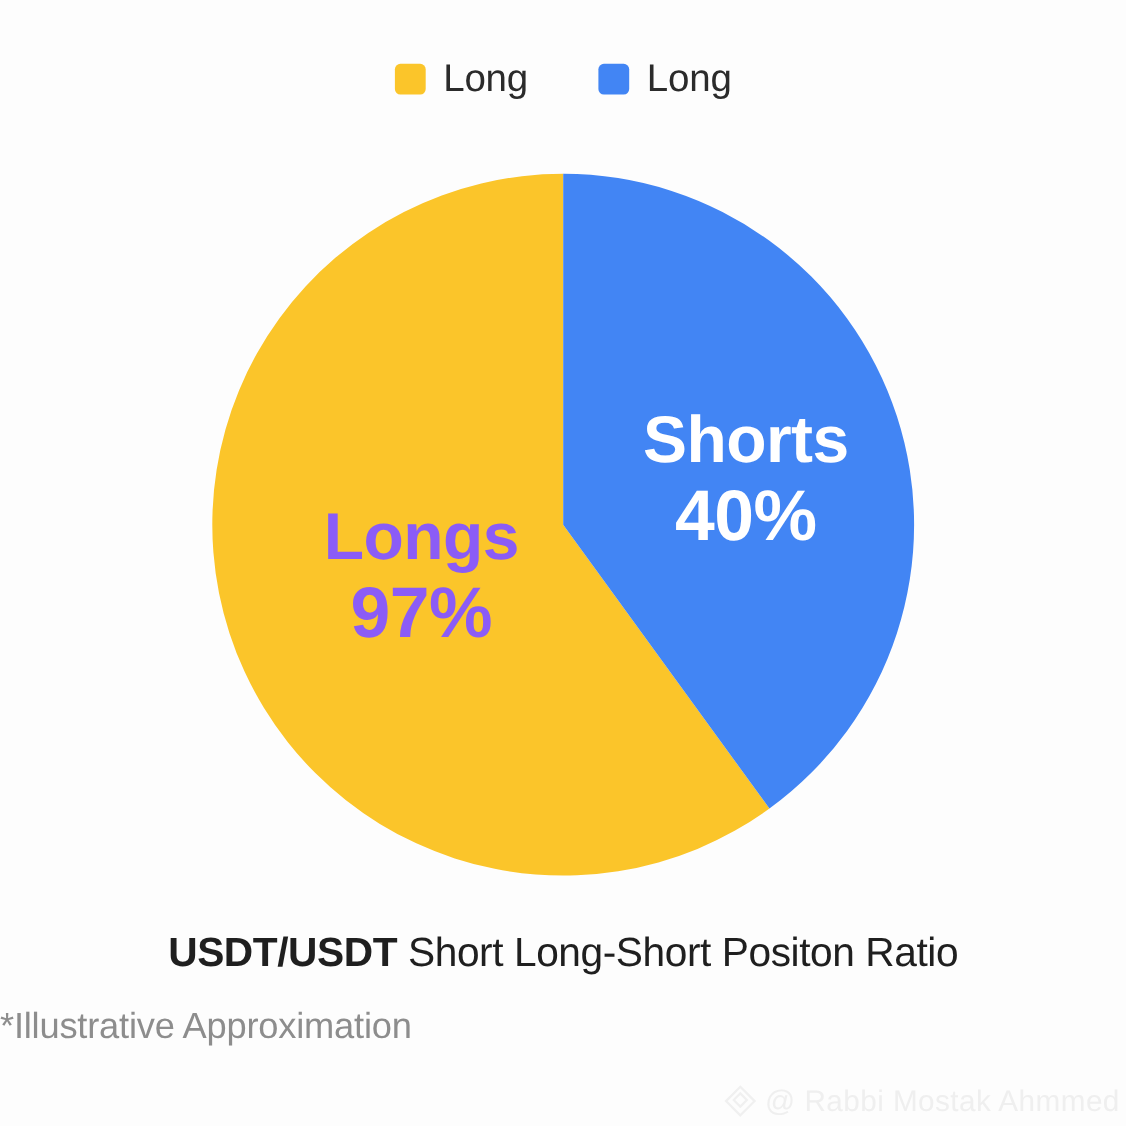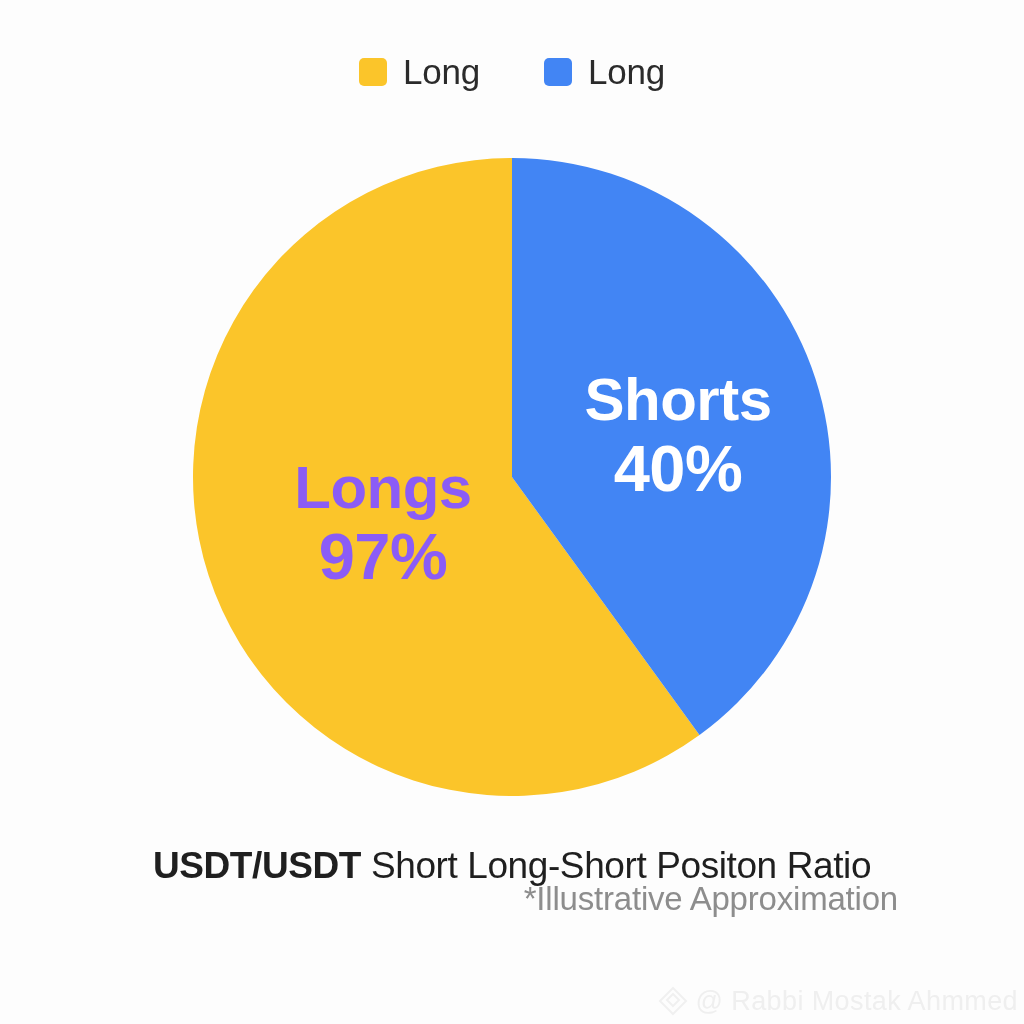--- a/index.html
+++ b/index.html
@@ -114,23 +114,23 @@
   .caption .sym {
     font-weight: 700;
   }
   .caption .rest {
     font-weight: 400;
   }
 
   .subtitle {
     position: absolute;
     left: 0;
-    top: 880px;
+    top: 914px;
     width: 898px;
-    text-align: right;
+    text-align: left;
     font-size: 33px;
     font-weight: 400;
     color: #8d8d8d;
     letter-spacing: -0.2px;
   }
 
   
   .watermark {
     position: absolute;
     right: 6px;

